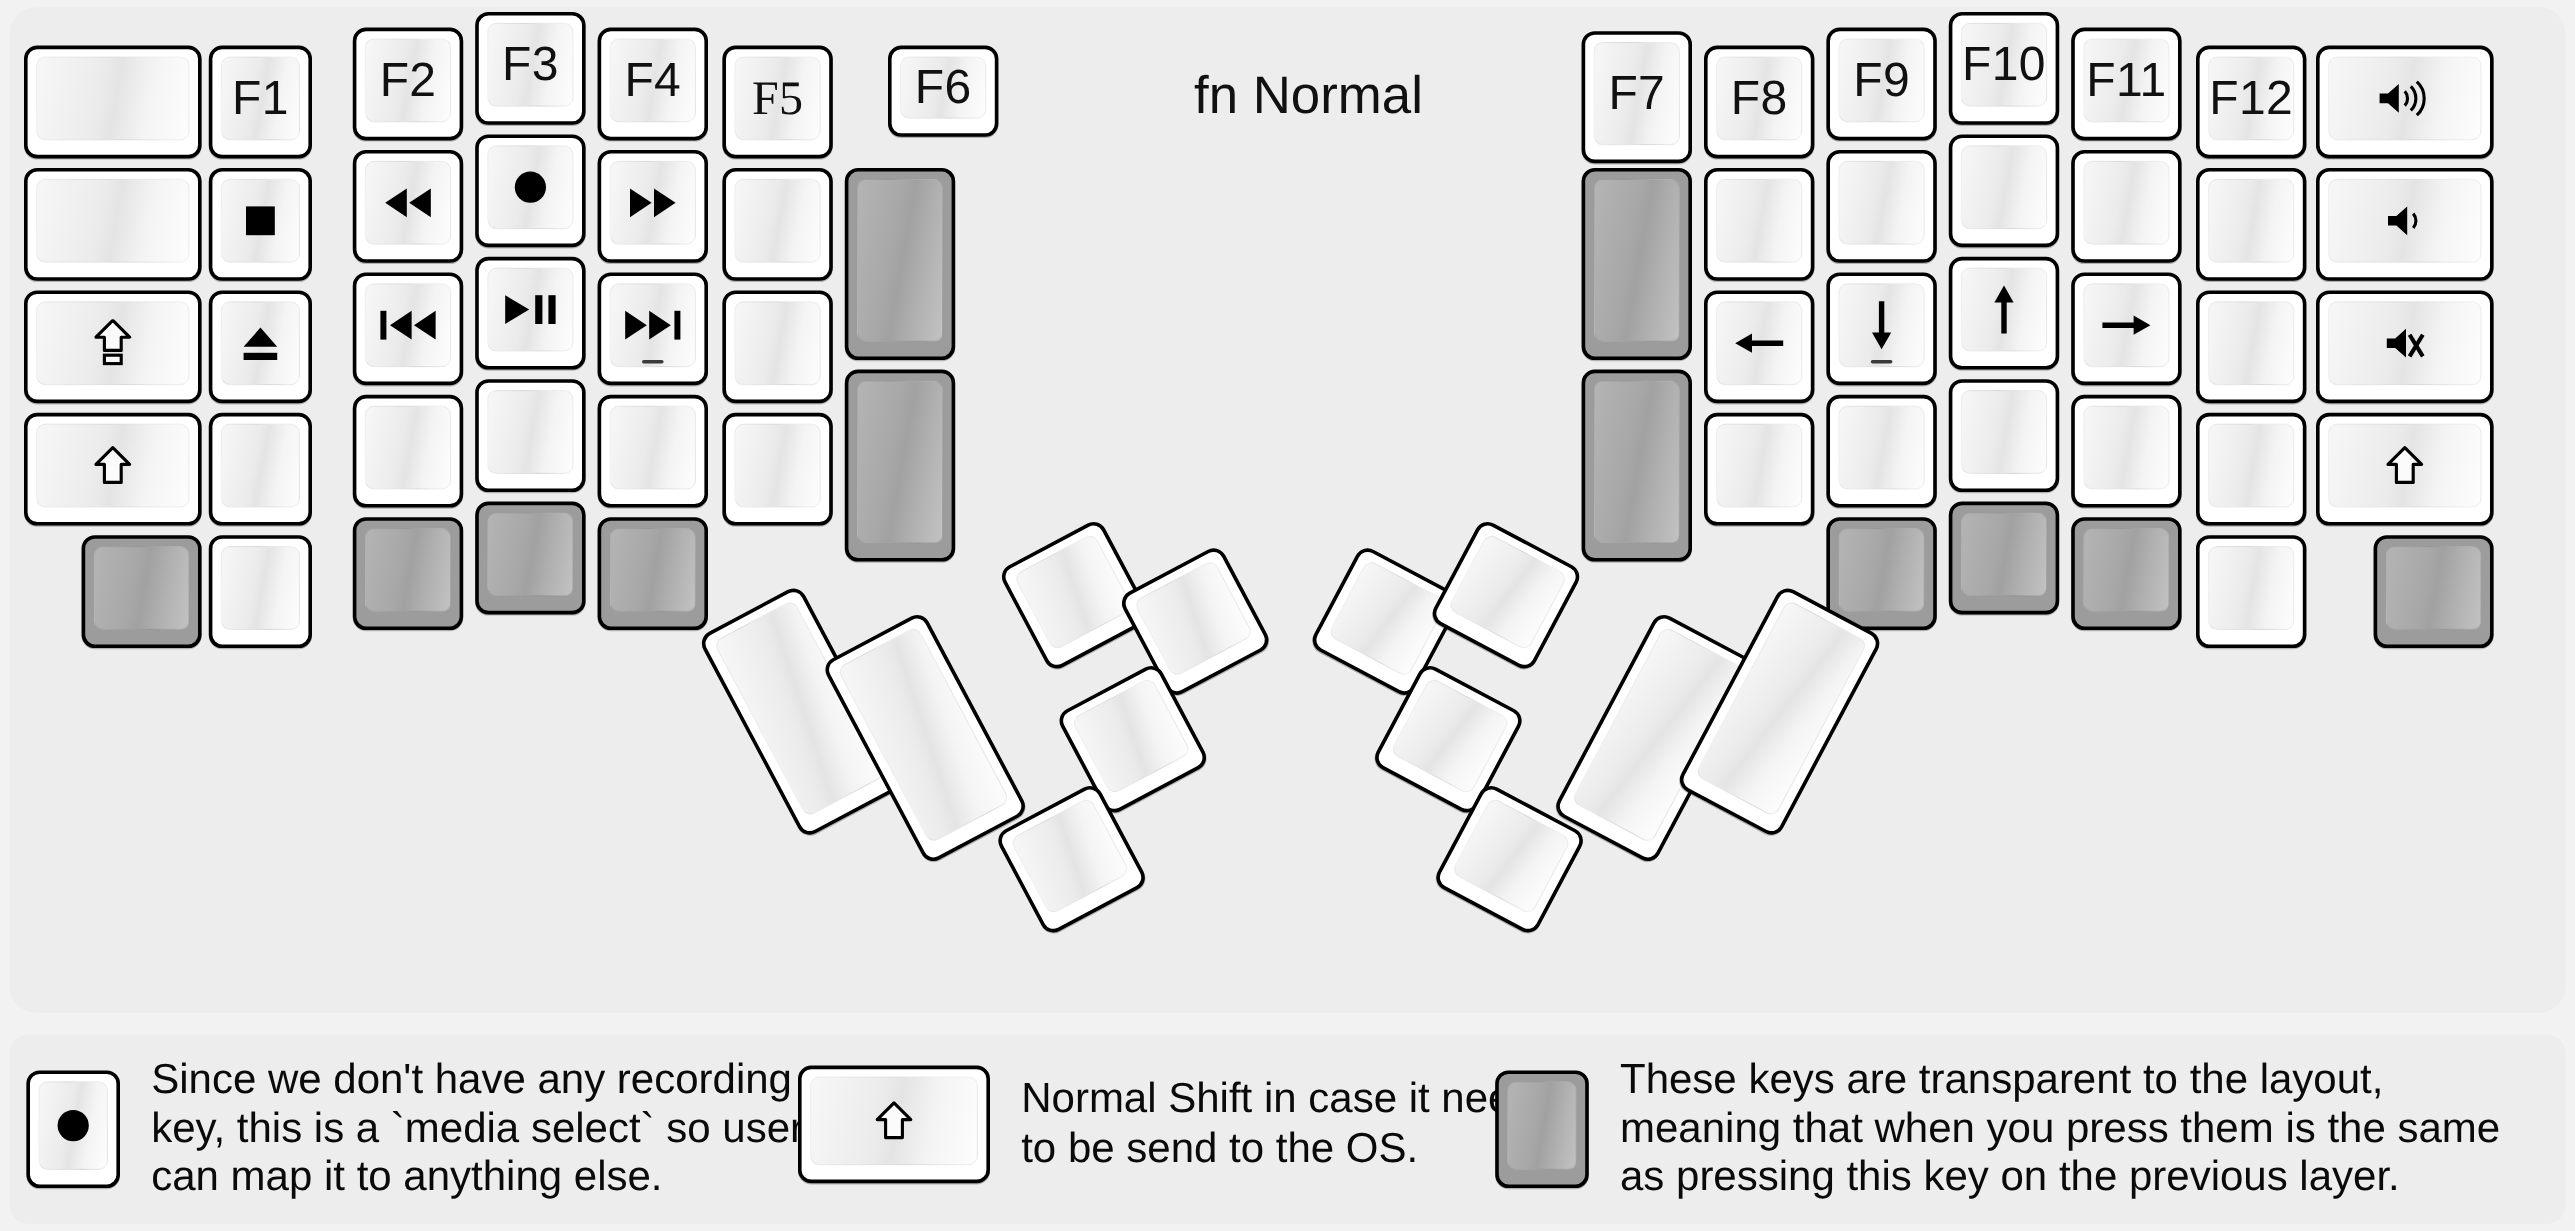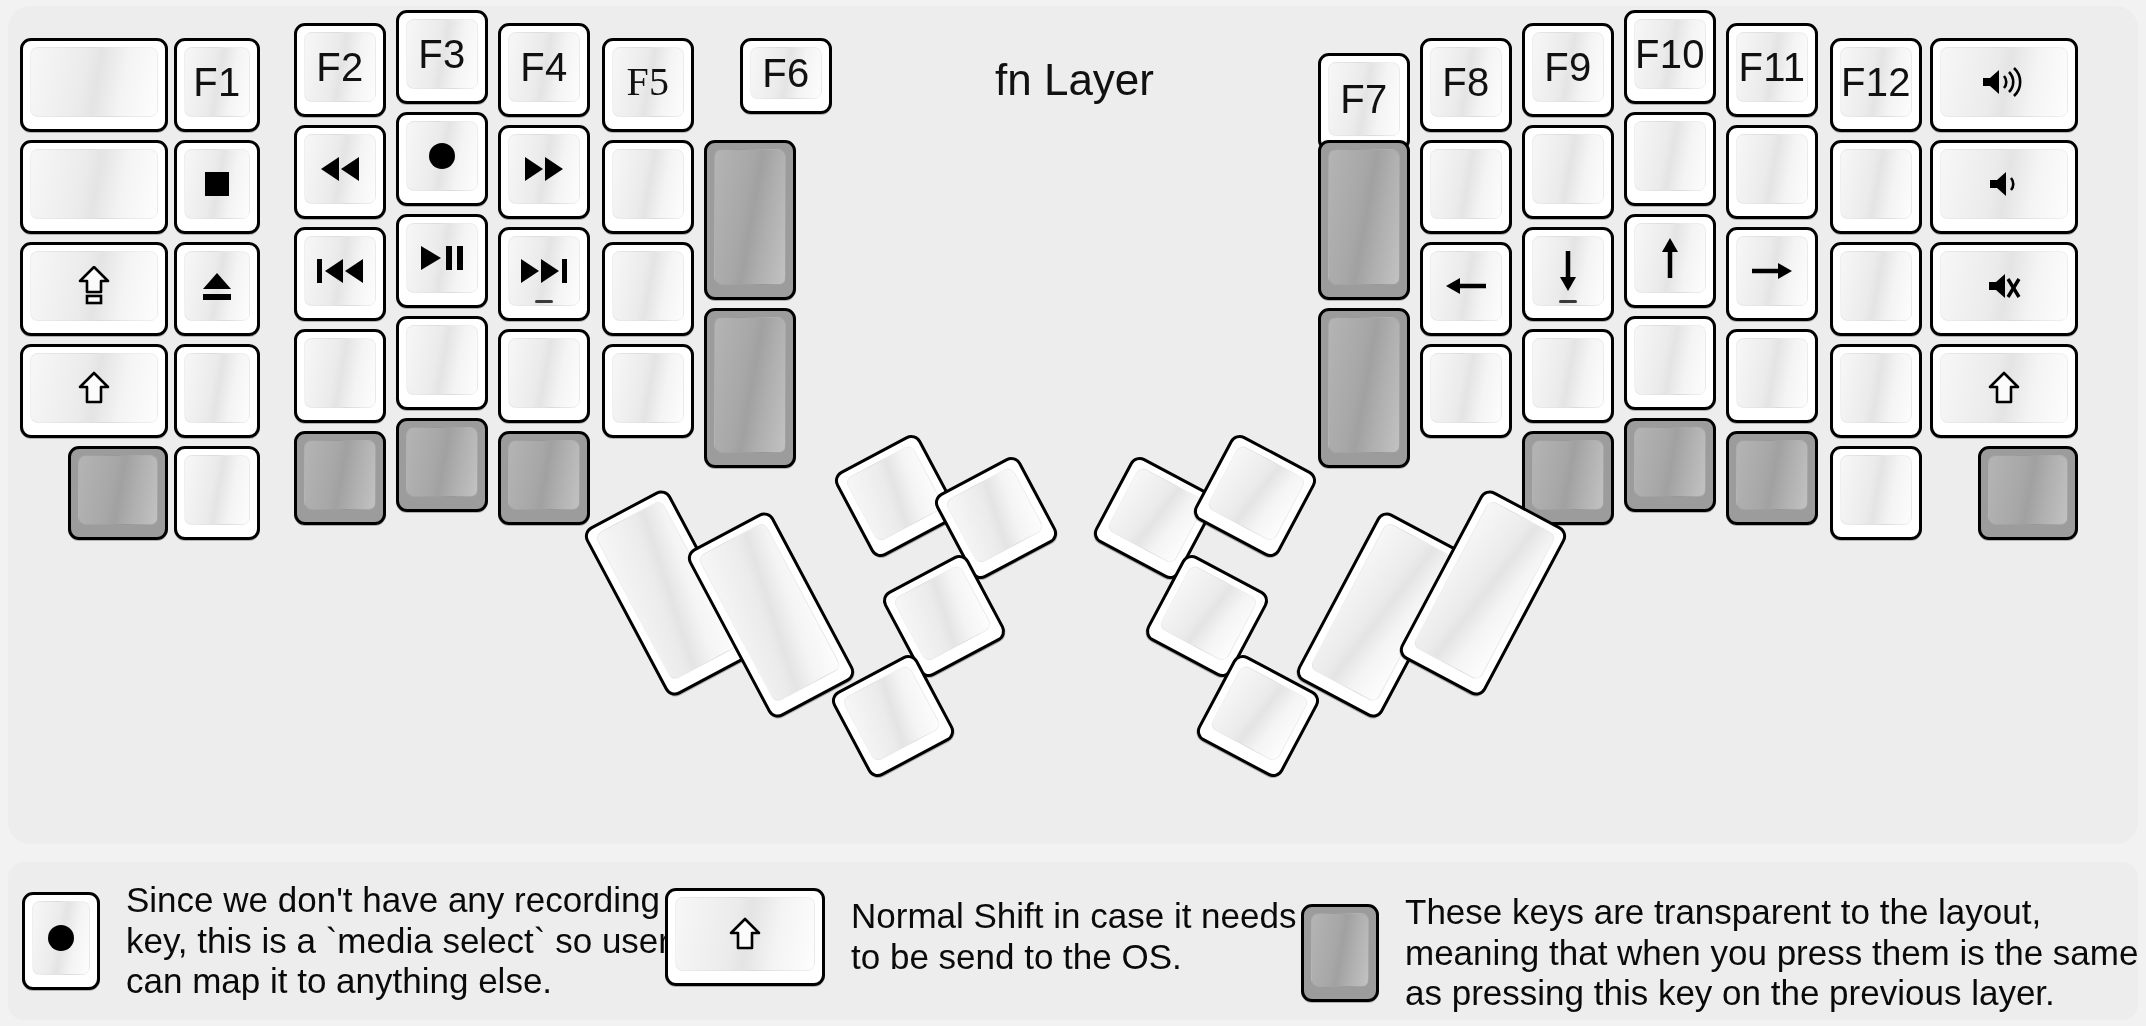--- a/index.html
+++ b/index.html
@@ -118,21 +118,21 @@
     white-space:pre-line;
   }
 </style>
 </head>
 <body>
 
 <div id="root">
 
   <div id="board-panel"></div>
 
-  <div id="title">fn Layer</div>
+  <div id="title">fn Normal</div>
 
   <div id="keys-layer">
       <div class="key" style="left: 20px; top: 38px; width: 148px; height: 94px;">
         <div class="cap"></div>
       </div>
       <div class="key" style="left: 174px; top: 38px; width: 86px; height: 94px;">
         <div class="cap">
           <span class="legend">F1</span>
         </div>
       </div>
@@ -300,21 +300,21 @@
       </div>
       <div class="key trans" style="left: 294px; top: 431px; width: 92px; height: 94px;">
         <div class="cap"></div>
       </div>
       <div class="key trans" style="left: 396px; top: 418px; width: 92px; height: 94px;">
         <div class="cap"></div>
       </div>
       <div class="key trans" style="left: 498px; top: 431px; width: 92px; height: 94px;">
         <div class="cap"></div>
       </div>
-      <div class="key" style="left: 1318px; top: 53px; width: 92px; height: 98px;">
+      <div class="key" style="left: 1318px; top: 26px; width: 92px; height: 110px;">
         <div class="cap">
           <span class="legend">F7</span>
         </div>
       </div>
       <div class="key" style="left: 1420px; top: 38px; width: 92px; height: 94px;">
         <div class="cap">
           <span class="legend">F8</span>
         </div>
       </div>
       <div class="key" style="left: 1522px; top: 23px; width: 92px; height: 94px;">
@@ -534,21 +534,21 @@
             <span style="line-height: 0;">
               <svg class="glyph" width="32" height="34" viewBox="0 0 32 34" xmlns="http://www.w3.org/2000/svg">
                 <path d="M16 2 L30 16 L23 16 L23 31 L9 31 L9 16 L2 16 Z" fill="#fbfbfb" stroke="#000" stroke-width="2.6" stroke-linejoin="round"></path>
               </svg>
             </span>
           </div>
         </div>
         <div class="lg-text">Normal Shift in case it needs
 to be send to the OS.</div>
       </div>
-      <div class="lg-item" style="left: 1301px; top: 880px; margin-top: 12px;">
+      <div class="lg-item" style="left: 1246px; top: 880px;">
         <div class="lg-key trans" style="width: 78px; height: 98px;">
           <div class="cap"></div>
         </div>
         <div class="lg-text">These keys are transparent to the layout,
 meaning that when you press them is the same
 as pressing this key on the previous layer.</div>
       </div>
     </div>
 
 </div>

